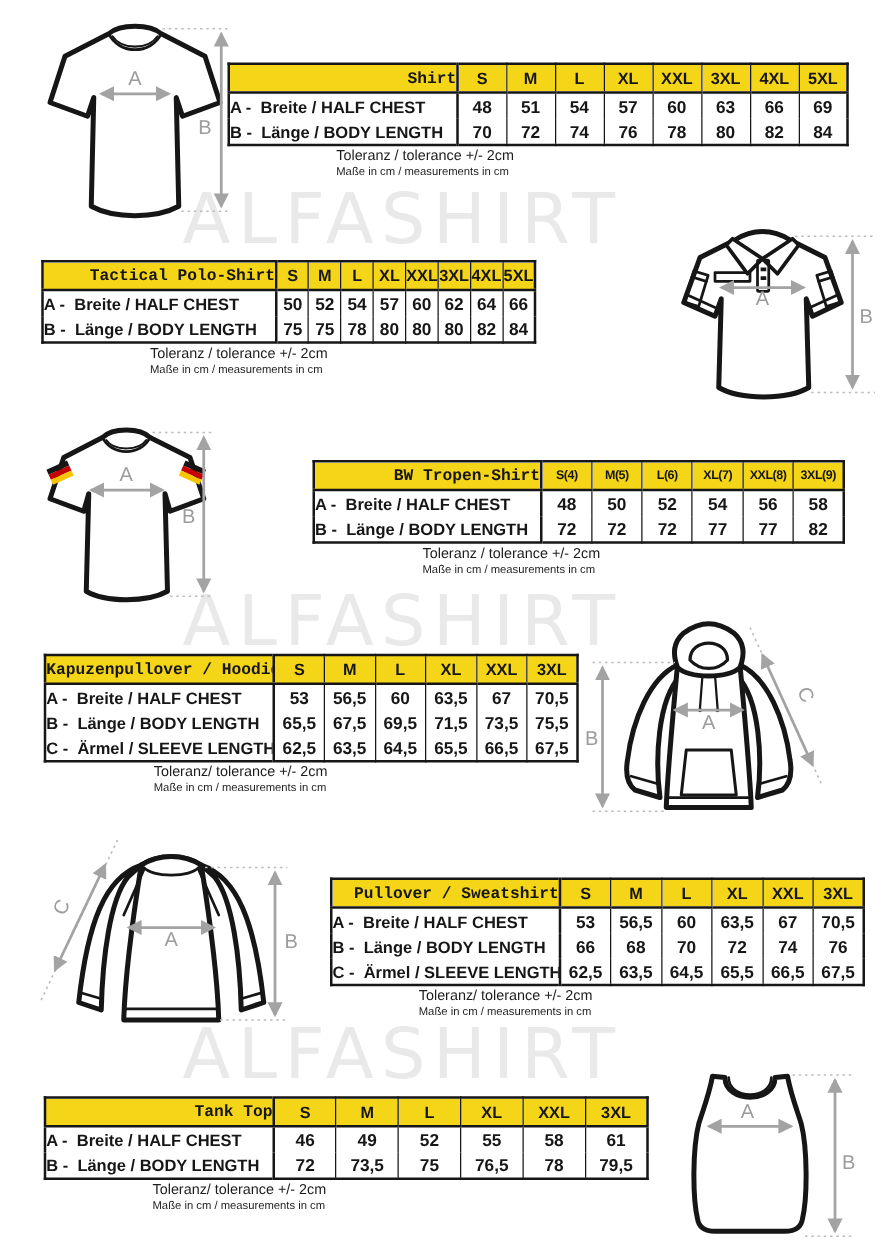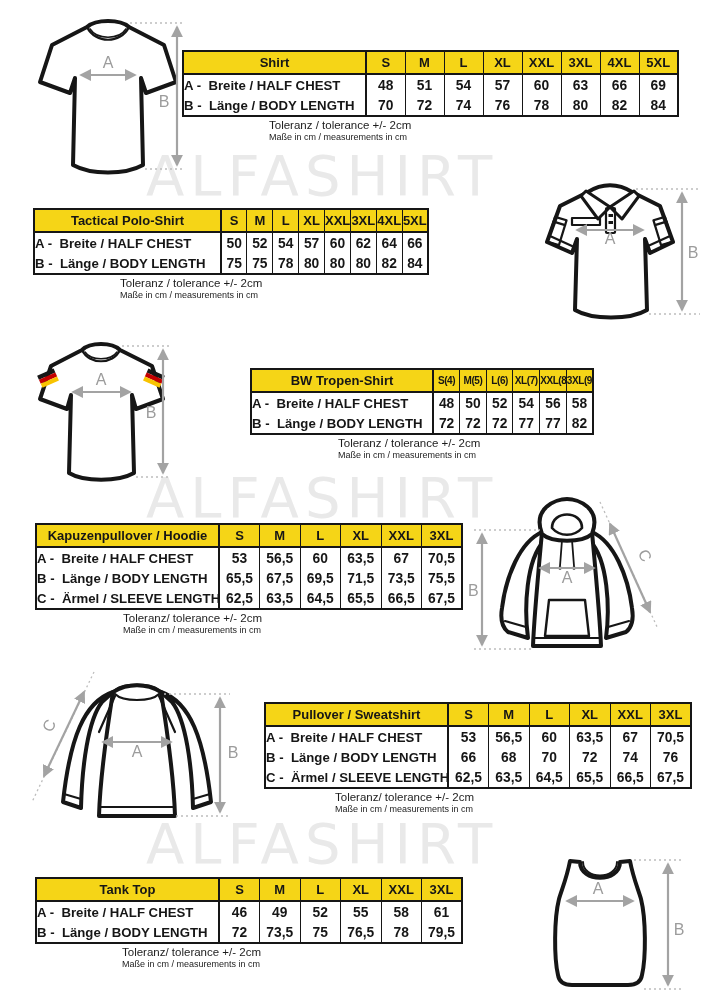--- a/index.html
+++ b/index.html
@@ -8,21 +8,21 @@
   .watermark{position:absolute;left:146px;z-index:0;font-family:"DejaVu Sans",sans-serif;
              font-weight:normal;font-size:56px;letter-spacing:6px;color:#E9E9E9;line-height:1;
              user-select:none;white-space:nowrap;}
   .tablewrap{position:absolute;z-index:2;}
   table.sizetable{border-collapse:collapse;width:100%;table-layout:fixed;background:#fff;
                   border:2.5px solid #161616;}
   table.sizetable th,table.sizetable td{padding:0;margin:0;font-weight:bold;color:#161616;
                   vertical-align:middle;overflow:hidden;white-space:pre;}
   table.sizetable thead th{background:var(--yellow,#F5D517);height:21px;
                   border-bottom:2.5px solid #161616;font-size:13px;}
-  th.title-cell{text-align:center;padding-left:8px;font-size:13.8px;}
+  th.title-cell{text-align:right;padding-left:8px;font-size:13.8px;font-family:Liberation Mono, monospace;}
   th.size-cell,td.value-cell{text-align:center;border-left:1.3px solid #161616;}
   th.size-cell.first,td.value-cell.first{border-left:2.2px solid #161616;}
   table.sizetable.tight th.size-cell{font-size:10px;letter-spacing:-0.4px;}
   td.label-cell{text-align:left;padding-left:10px;font-size:13.2px;}
   tbody td{height:20px;font-size:13.8px;}
   .tol{position:absolute;z-index:2;width:320px;text-align:left;color:#1c1c1c;}
   .tol .t1{font-size:11.5px;}
   .tol .t2{font-size:9px;margin-top:1px;}
   .drawing{position:absolute;z-index:1;}
   .outline{fill:#ffffff;stroke:#161616;stroke-width:4;stroke-linejoin:round;stroke-linecap:round;}
@@ -227,21 +227,21 @@
       <text class="albl" x="75" y="49" text-anchor="middle">A</text>
     </g>
     <g>
       <path class="dot" d="M96,10 L144,10"></path>
       <path class="dot" d="M110,141 L144,141"></path>
       <line class="arr" x1="137" y1="14" x2="137" y2="137" marker-start="url(#ah)" marker-end="url(#ah)"></line>
       <text class="albl" x="125" y="82" text-anchor="middle">B</text>
     </g>
   </svg>
 
-  <div class="tablewrap" style="left:250px;top:368px;width:344px">
+  <div class="tablewrap" style="left:250px;top:368px;width:426px">
       <table class="sizetable tight">
         <colgroup>
           <col style="width: 182px;">
           <col>
           <col>
           <col>
           <col>
           <col>
           <col>
         </colgroup>
@@ -451,21 +451,21 @@
             <td class="value-cell">67,5</td>
           </tr>
         </tbody>
       </table>
     </div>
   <div class="tol" style="left:335px;top:791px">
     <div class="t1">Toleranz/ tolerance +/- 2cm</div>
     <div class="t2">Maße in cm / measurements in cm</div>
   </div>
 
-  <div class="tablewrap" style="left:35px;top:877px;width:428px">
+  <div class="tablewrap" style="left:35px;top:877px;width:484px">
       <table class="sizetable">
         <colgroup>
           <col style="width: 183px;">
           <col>
           <col>
           <col>
           <col>
           <col>
           <col>
         </colgroup>

